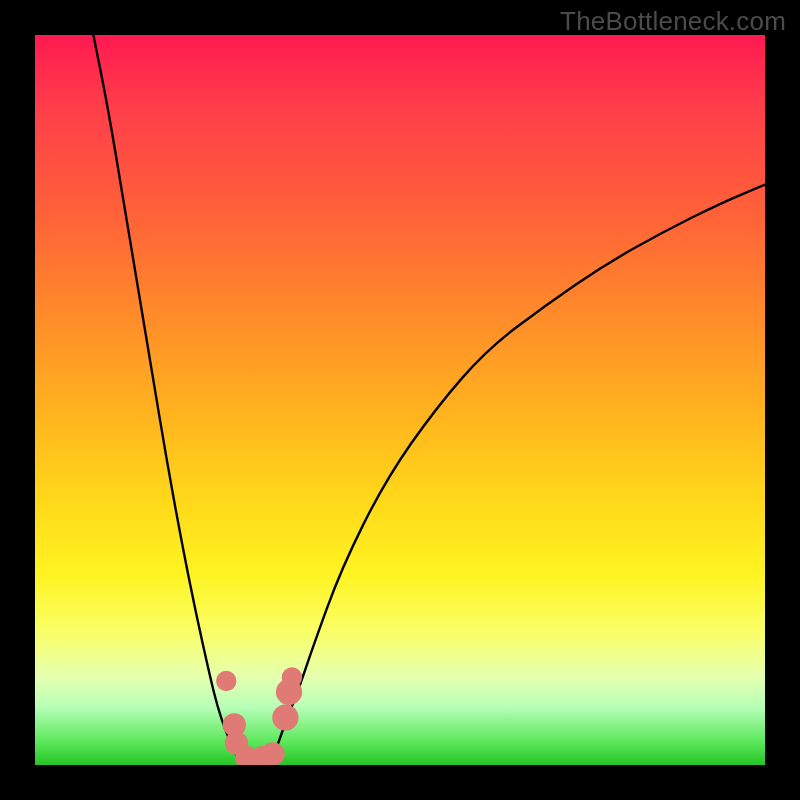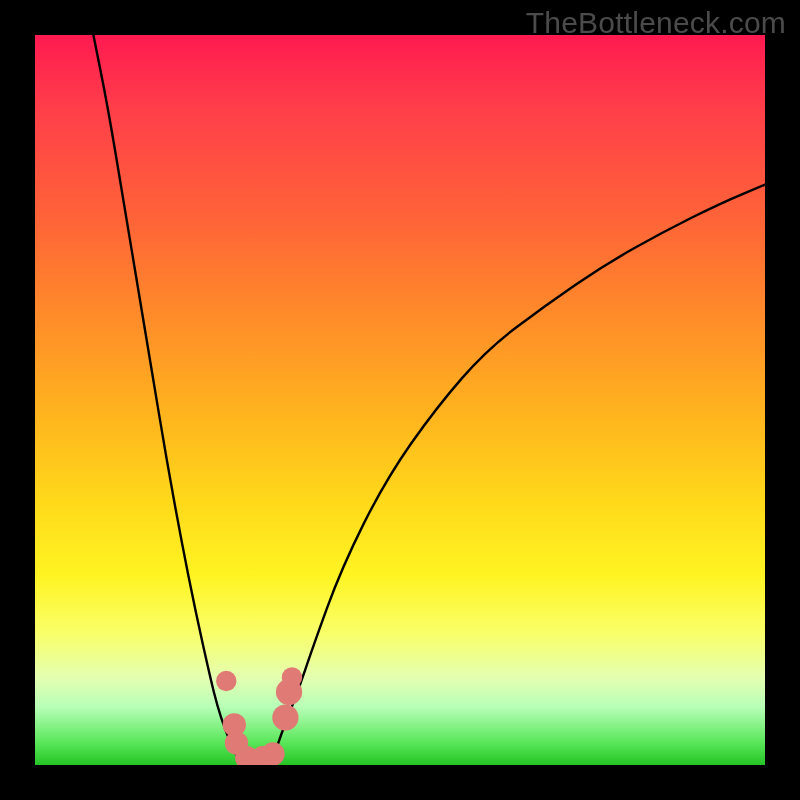--- a/index.html
+++ b/index.html
@@ -39,21 +39,21 @@
       #b8ffb8 92%,
       #58e658 97%,
       #25c425 100%
     );
   }
   .watermark {
     position: absolute;
     top: 6px;
     right: 14px;
     color: #4b4b4b;
-    font-size: 30px;
+    font-size: 26px;
     letter-spacing: 0.2px;
     font-weight: 500;
     z-index: 5;
   }
   svg.curve {
     position: absolute;
     top: 0;
     left: 0;
   }
 </style>

